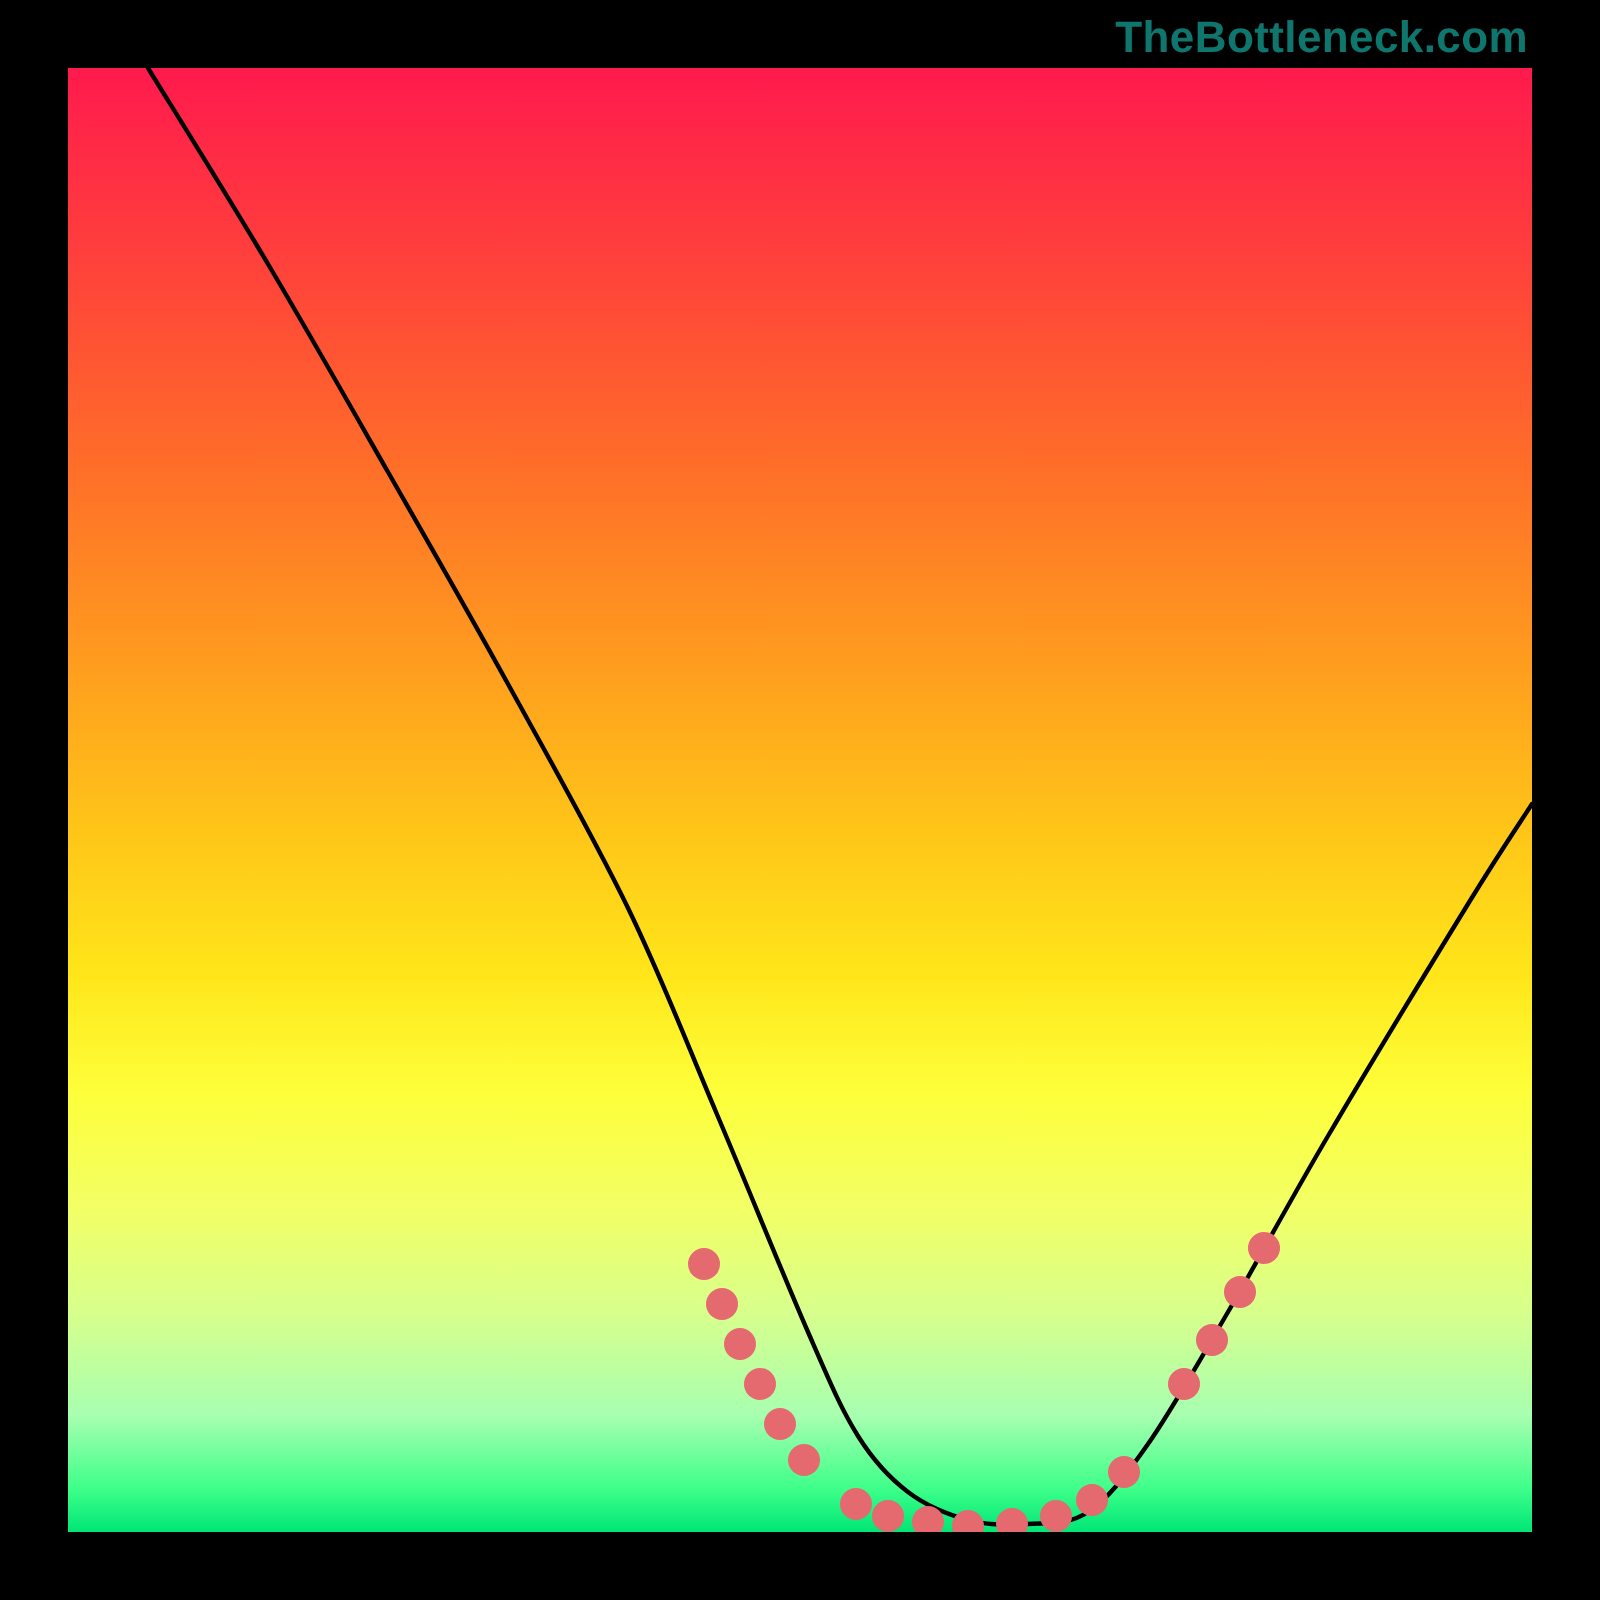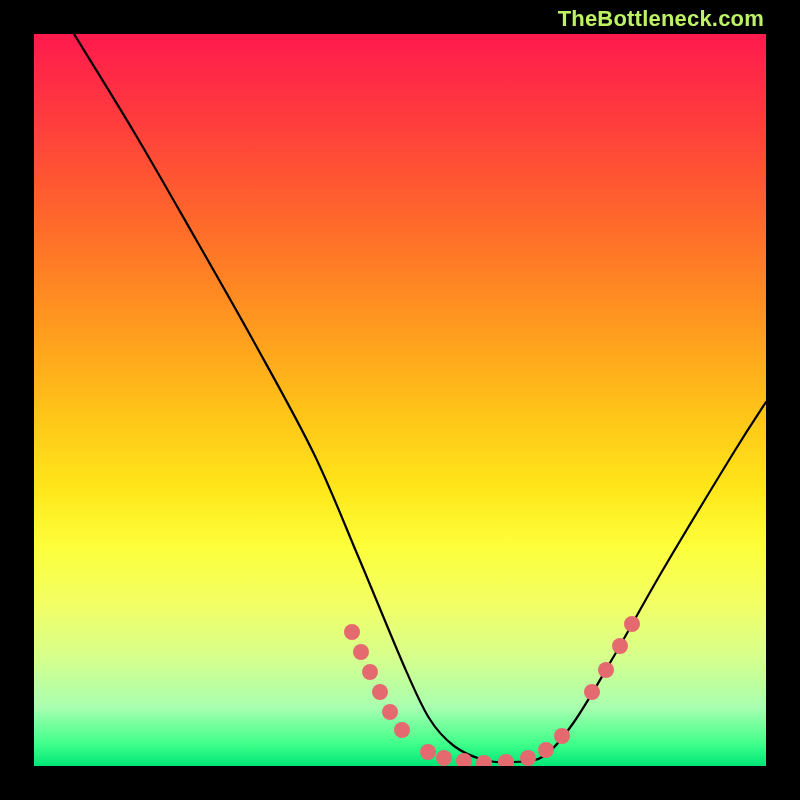--- a/index.html
+++ b/index.html
@@ -39,21 +39,21 @@
       #00e676 100%
     );
   }
   .watermark {
     position: absolute;
     top: 6px;
     right: 36px;
     font-family: Arial, Helvetica, sans-serif;
     font-size: 22px;
     font-weight: 600;
-    color: #bef264;
+    color: #0f766e;
     letter-spacing: 0.2px;
     user-select: none;
   }
   svg.curve {
     position: absolute;
     left: 0;
     top: 0;
   }
 </style>
 </head>

